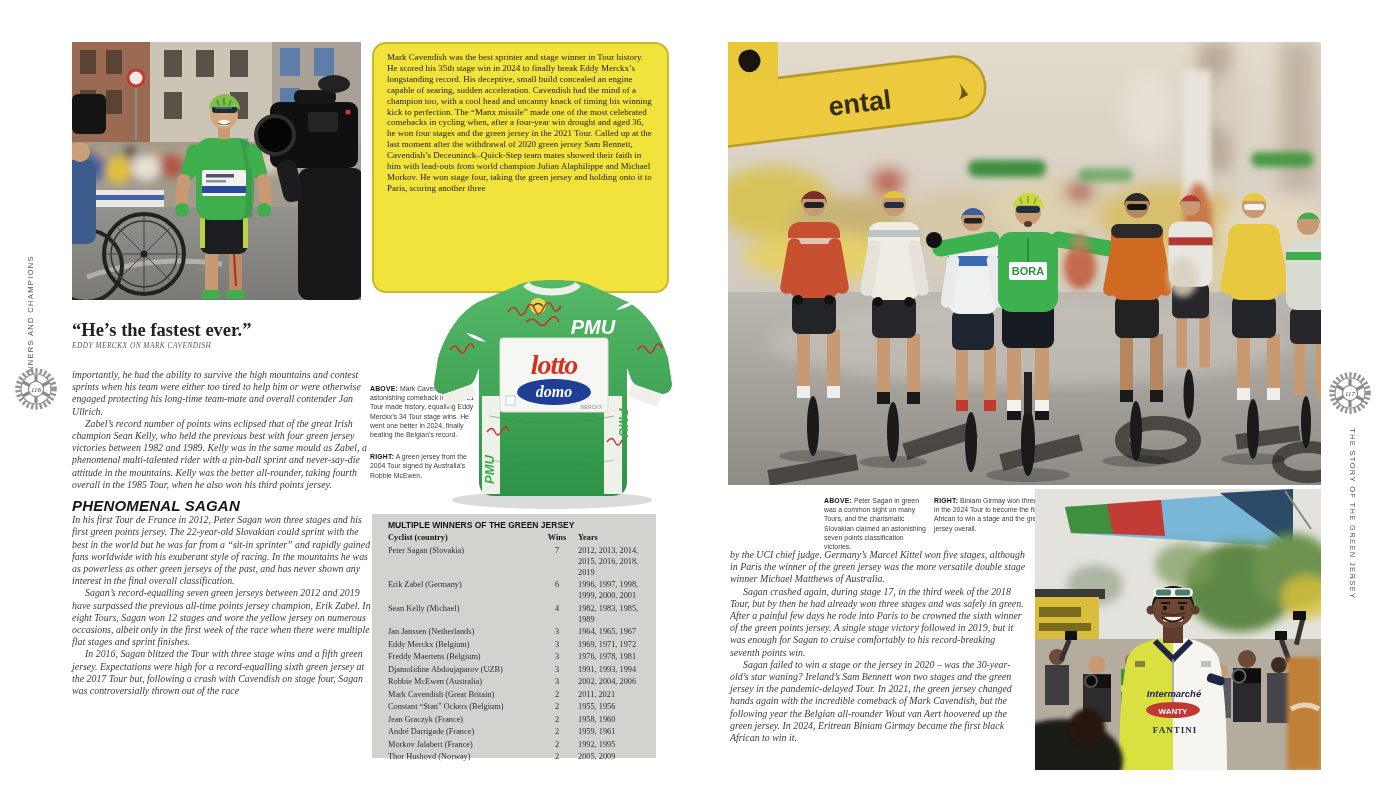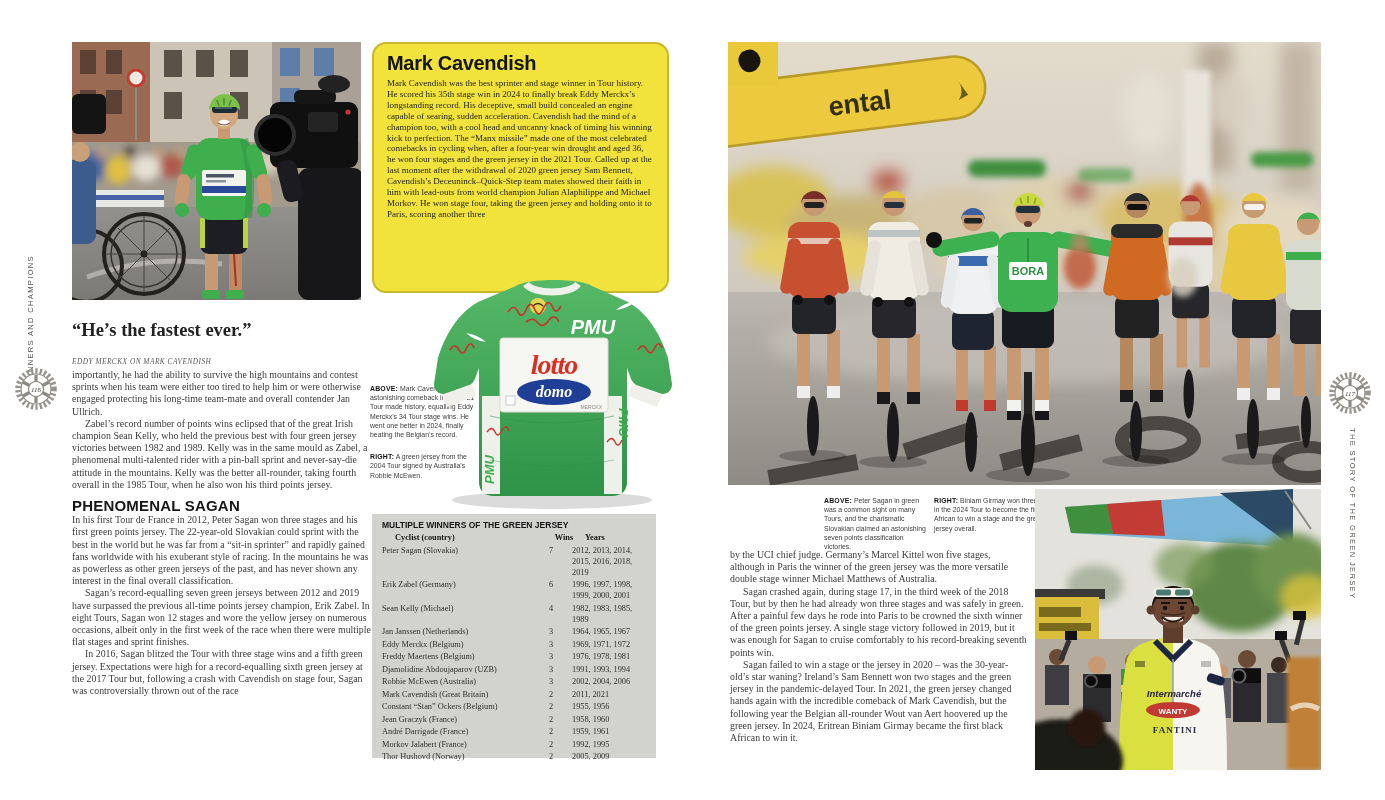--- a/index.html
+++ b/index.html
@@ -23,42 +23,42 @@
   .sidebar{left:372px;top:42px;width:297px;height:251px;background:#f2e33c;
            border:2px solid #c9b72c;border-radius:14px;box-sizing:border-box;
            padding:8px 13px 6px 13px;z-index:2;}
   .sidebar h2{margin:0 0 3px 0;font-family:"Liberation Sans",sans-serif;font-size:20px;
               letter-spacing:-0.3px;color:#141414;}
   .sidebar p{margin:0;font-size:9px;line-height:10.9px;color:#1d1d1d;font-weight:normal;}
   .sidebar .tail{width:57%;}
   
   .quote{left:72px;top:320px;width:300px;}
   .quote .q{font-size:18.5px;font-weight:bold;color:#222;line-height:21px;}
-  .quote .attr{margin-top:16px;font-size:7.3px;font-style:italic;letter-spacing:.5px;color:#5a5a5a;}
+  .quote .attr{margin-top:0;font-size:7.3px;font-style:italic;letter-spacing:.5px;color:#5a5a5a;}
   
   .bodycol{font-size:9.9px;line-height:12.2px;color:#3b3b3b;}
-  .body-left{left:72px;top:369px;width:303px;}
-  .body-right{left:730px;top:549px;width:297px;}
+  .body-left{left:72px;top:369px;width:303px;font-style:italic;}
+  .body-right{left:730px;top:549px;width:297px;font-style:italic;}
   .bodycol p{margin:0;}
   .bodycol p.ind{text-indent:13px;}
   .bodycol h3{margin:9px 0 2px 0;font-family:"Liberation Sans",sans-serif;font-size:15px;
               color:#161616;letter-spacing:.2px;}
   
   .cap{font-family:"Liberation Sans",sans-serif;font-size:6.9px;line-height:9.2px;color:#3c3c3c;}
   .cap b{letter-spacing:.2px;color:#111;}
   .cap-jersey{left:370px;top:384px;width:108px;z-index:3;}
   .cap-jersey .c2{margin-top:13px;}
   .cap-sprint1{left:824px;top:496px;width:102px;}
   .cap-sprint2{left:934px;top:496px;width:130px;}
   
   .gtable{left:372px;top:514px;width:284px;height:244px;background:#d2d2cf;z-index:1;
-          box-sizing:border-box;padding:6px 9px 6px 10px;font-size:8.3px;line-height:11px;color:#2e2e2e;}
+          box-sizing:border-box;padding:6px 9px 6px 16px;font-size:8.3px;line-height:11px;color:#2e2e2e;}
   .gtable .ttitle{font-family:"Liberation Sans",sans-serif;font-weight:bold;font-size:8.5px;color:#151515;}
   .trow{display:grid;grid-template-columns:148px 34px auto;column-gap:4px;margin-top:1.5px;}
-  .trow.head{font-weight:bold;color:#151515;margin-top:1px;margin-left:13px;}
+  .trow.head{font-weight:bold;color:#151515;margin-top:1px;}
   .trow .w{text-align:center;}
 </style>
 </head>
 <body>
 
 <div class="abs vlabel vlabel-left">WINNERS AND CHAMPIONS</div>
 <svg class="abs cog cog-left" viewBox="0 0 46 46">
   <circle cx="23" cy="23" r="18" fill="none" stroke="#98948e" stroke-width="5.5" stroke-dasharray="2.3 2.1"></circle>
   <circle cx="23" cy="23" r="15" fill="#ffffff" stroke="#8d8983" stroke-width="1.2"></circle>
   <g stroke="#8d8983" stroke-width="3.2">
@@ -203,21 +203,20 @@
     <ellipse cx="262" cy="42" rx="16" ry="9" fill="#222"></ellipse>
     <rect x="236" y="70" width="30" height="20" rx="3" fill="#242424"></rect>
     <circle cx="276" cy="70" r="2.6" fill="#c0392b"></circle>
   </g>
   <rect x="226" y="126" width="66" height="132" rx="11" fill="#17171a"></rect>
   <rect x="208" y="118" width="20" height="42" rx="8" fill="#1c1c20" transform="rotate(-14 218 139)"></rect>
   <rect x="0" y="52" width="34" height="40" rx="6" fill="#141414"></rect>
 </svg>
 
 <div class="abs sidebar">
-  <h2>Mark Cavendish</h2>
   <p>Mark Cavendish was the best sprinter and stage winner in Tour history. He scored his 35th stage win in 2024 to finally break Eddy Merckx’s longstanding record. His deceptive, small build concealed an engine capable of searing, sudden acceleration. Cavendish had the mind of a champion too, with a cool head and uncanny knack of timing his winning kick to perfection. The “Manx missile” made one of the most celebrated comebacks in cycling when, after a four-year win drought and aged 36, he won four stages and the green jersey in the 2021 Tour. Called up at the last moment after the withdrawal of 2020 green jersey Sam Bennett, Cavendish’s Deceuninck–Quick-Step team mates showed their faith in him with lead-outs from world champion Julian Alaphilippe and Michael Morkov. He won stage four, taking the green jersey and holding onto it to Paris, scoring another three</p>
 </div>
 
 <svg class="abs jersey" viewBox="0 0 244 268">
   <defs>
     <linearGradient id="gj" x1="0" y1="0" x2="0" y2="1">
       <stop offset="0" stop-color="#56b968"></stop>
         <stop offset="1" stop-color="#2e9247"></stop>
     </linearGradient>
   </defs>

